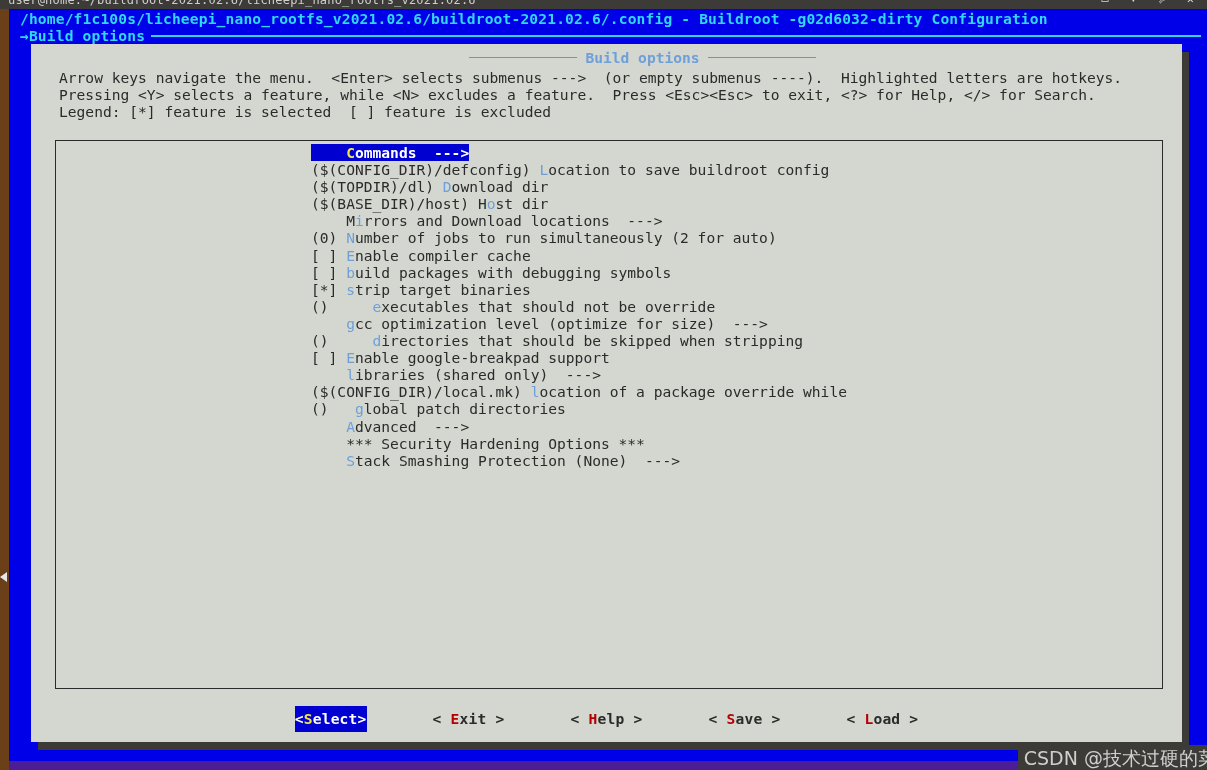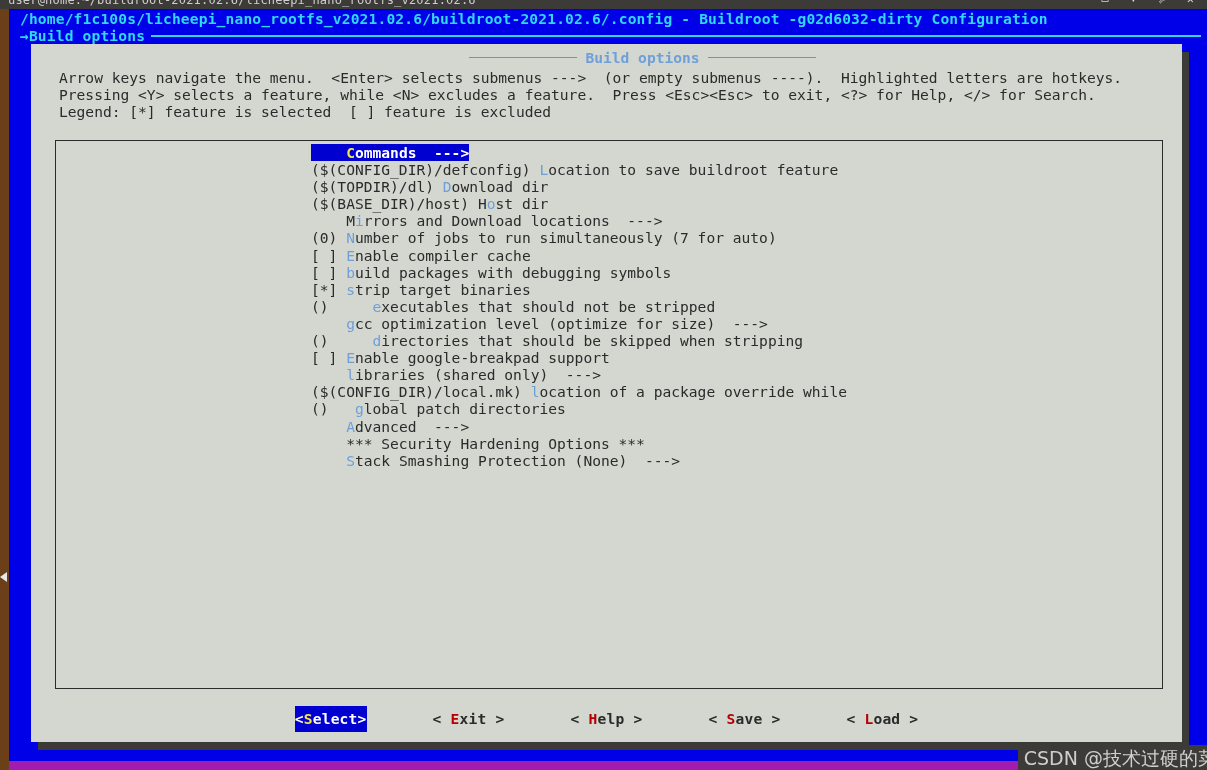--- a/index.html
+++ b/index.html
@@ -12,21 +12,21 @@
     height: 770px;
     overflow: hidden;
     font-family: "DejaVu Sans Mono", "Liberation Mono", monospace;
   }
 
   
   #root {
     position: relative;
     width: 1115px;
     height: 770px;
-    background: #a21caf;
+    background: #4c1d95;
   }
 
   
   .host-titlebar {
     position: absolute;
     left: 0; top: 0;
     width: 1207px;
     height: 9px;
     background: #3c3b37;
     overflow: hidden;
@@ -265,29 +265,29 @@
 
     <div class="dialog">
 
       <div class="dialog-title"><span class="tick left"></span><span>Build options</span><span class="tick right"></span></div>
 
       <div class="help-block"><div>Arrow keys navigate the menu.  &lt;Enter&gt; selects submenus ---&gt;  (or empty submenus ----).  Highlighted letters are hotkeys.</div><div>Pressing &lt;Y&gt; selects a feature, while &lt;N&gt; excludes a feature.  Press &lt;Esc&gt;&lt;Esc&gt; to exit, &lt;?&gt; for Help, &lt;/&gt; for Search.</div><div>Legend: [*] feature is selected  [ ] feature is excluded</div></div>
 
       <div class="listbox">
         <div class="listbox-inner">
             <div class="row selected"><span class="sel"><span>    </span><span class="hot">C</span><span>ommands  ---&gt;</span></span></div>
-            <div class="row"><span class=""><span>($(CONFIG_DIR)/defconfig) </span><span class="hot">L</span><span>ocation to save buildroot feature</span></span></div>
+            <div class="row"><span class=""><span>($(CONFIG_DIR)/defconfig) </span><span class="hot">L</span><span>ocation to save buildroot config</span></span></div>
             <div class="row"><span class=""><span>($(TOPDIR)/dl) </span><span class="hot">D</span><span>ownload dir</span></span></div>
             <div class="row"><span class=""><span>($(BASE_DIR)/host) H</span><span class="hot">o</span><span>st dir</span></span></div>
             <div class="row"><span class=""><span>    M</span><span class="hot">i</span><span>rrors and Download locations  ---&gt;</span></span></div>
-            <div class="row"><span class=""><span>(0) </span><span class="hot">N</span><span>umber of jobs to run simultaneously (7 for auto)</span></span></div>
+            <div class="row"><span class=""><span>(0) </span><span class="hot">N</span><span>umber of jobs to run simultaneously (2 for auto)</span></span></div>
             <div class="row"><span class=""><span>[ ] </span><span class="hot">E</span><span>nable compiler cache</span></span></div>
             <div class="row"><span class=""><span>[ ] </span><span class="hot">b</span><span>uild packages with debugging symbols</span></span></div>
             <div class="row"><span class=""><span>[*] </span><span class="hot">s</span><span>trip target binaries</span></span></div>
-            <div class="row"><span class=""><span>()     </span><span class="hot">e</span><span>xecutables that should not be stripped</span></span></div>
+            <div class="row"><span class=""><span>()     </span><span class="hot">e</span><span>xecutables that should not be override</span></span></div>
             <div class="row"><span class=""><span>    </span><span class="hot">g</span><span>cc optimization level (optimize for size)  ---&gt;</span></span></div>
             <div class="row"><span class=""><span>()     </span><span class="hot">d</span><span>irectories that should be skipped when stripping</span></span></div>
             <div class="row"><span class=""><span>[ ] </span><span class="hot">E</span><span>nable google-breakpad support</span></span></div>
             <div class="row"><span class=""><span>    </span><span class="hot">l</span><span>ibraries (shared only)  ---&gt;</span></span></div>
             <div class="row"><span class=""><span>($(CONFIG_DIR)/local.mk) </span><span class="hot">l</span><span>ocation of a package override while</span></span></div>
             <div class="row"><span class=""><span>()   </span><span class="hot">g</span><span>lobal patch directories</span></span></div>
             <div class="row"><span class=""><span>    </span><span class="hot">A</span><span>dvanced  ---&gt;</span></span></div>
             <div class="row"><span class=""><span>    </span><span class="hot"></span><span>*** Security Hardening Options ***</span></span></div>
             <div class="row"><span class=""><span>    </span><span class="hot">S</span><span>tack Smashing Protection (None)  ---&gt;</span></span></div>
           </div>

